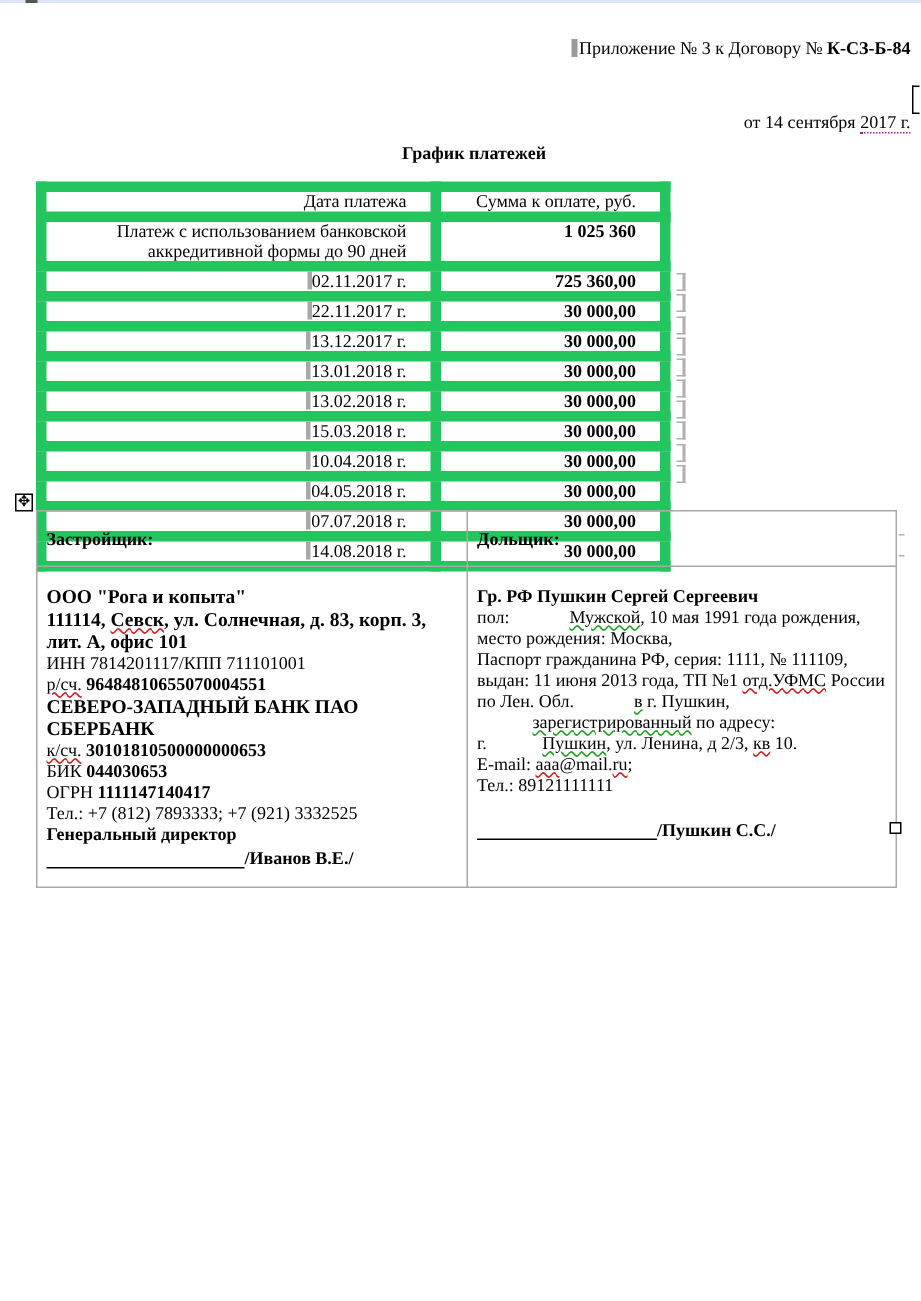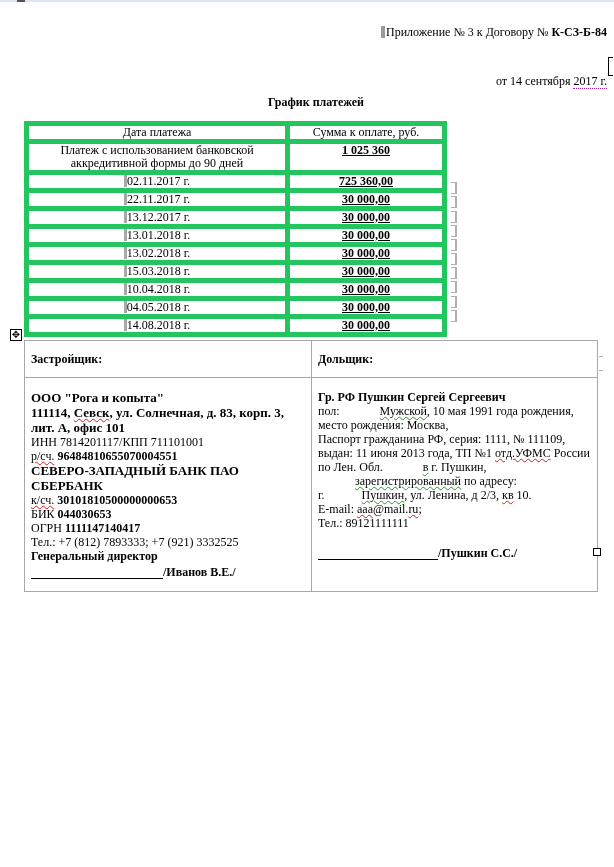--- a/index.html
+++ b/index.html
@@ -19,24 +19,24 @@
   .hdr b { font-weight:bold; }
   .dotted { border-bottom:1px dotted #a020a0; }
   .rbracket { position:absolute; left:608px; top:57px; width:4px; height:17px; border:1px solid #000; border-right:none; }
 
   .title { position:absolute; left:0; width:632px; top:95px; text-align:center; font-weight:bold; font-size:12px; }
 
   table.pay {
     position:absolute; left:24px; top:121px; width:423px;
     border-collapse:collapse; font-size:12px; line-height:13px;
   }
-  table.pay td { border:5px solid #22c55e; padding:0 16px; text-align:center; vertical-align:top; }
+  table.pay td { border:7px solid #22c55e; padding:0 16px; text-align:right; vertical-align:top; }
   table.pay td.c1 { width:224px; }
   table.pay tr.r td { height:13px; }
-  table.pay td.amt { font-weight:bold;text-decoration:underline; }
+  table.pay td.amt { font-weight:bold; }
   table.pay .dmark { display:inline-block; width:3px; height:12px; background:#a8a8a8; vertical-align:-2px; margin-right:0; }
   .endmark { position:absolute; left:451px; width:4px; height:10px; border-right:2px solid #b0b0b0; border-top:1px solid #b0b0b0; border-bottom:1px solid #b0b0b0; }
 
   .movehandle { position:absolute; left:10px; top:329px; width:10px; height:10px; border:1px solid #000; font-size:10px; line-height:10px; text-align:center; font-family:"DejaVu Sans", sans-serif; }
 
   table.parties {
     position:absolute; left:24px; top:340px; width:574px; height:207px;
     border-collapse:collapse; font-size:12px; line-height:14px;
   }
   table.parties td { border:1px solid #a8a8a8; padding:12px 6px; vertical-align:top; }
@@ -103,20 +103,24 @@
       </tr>
   <tr class="r">
         <td class="c1"><span class="dmark"></span><span>10.04.2018 г.</span></td>
         <td class="amt">30 000,00</td>
       </tr>
   <tr class="r">
         <td class="c1"><span class="dmark"></span><span>04.05.2018 г.</span></td>
         <td class="amt">30 000,00</td>
       </tr>
   <tr class="r">
+        <td class="c1"><span class="dmark"></span><span>07.07.2018 г.</span></td>
+        <td class="amt">30 000,00</td>
+      </tr>
+  <tr class="r">
         <td class="c1"><span class="dmark"></span><span>14.08.2018 г.</span></td>
         <td class="amt">30 000,00</td>
       </tr>
 </tbody>
   </table>
 
 <div class="endmark" style="top:182px"></div>
 <div class="endmark" style="top:196px"></div>
 <div class="endmark" style="top:211px"></div>
 <div class="endmark" style="top:225px"></div>

